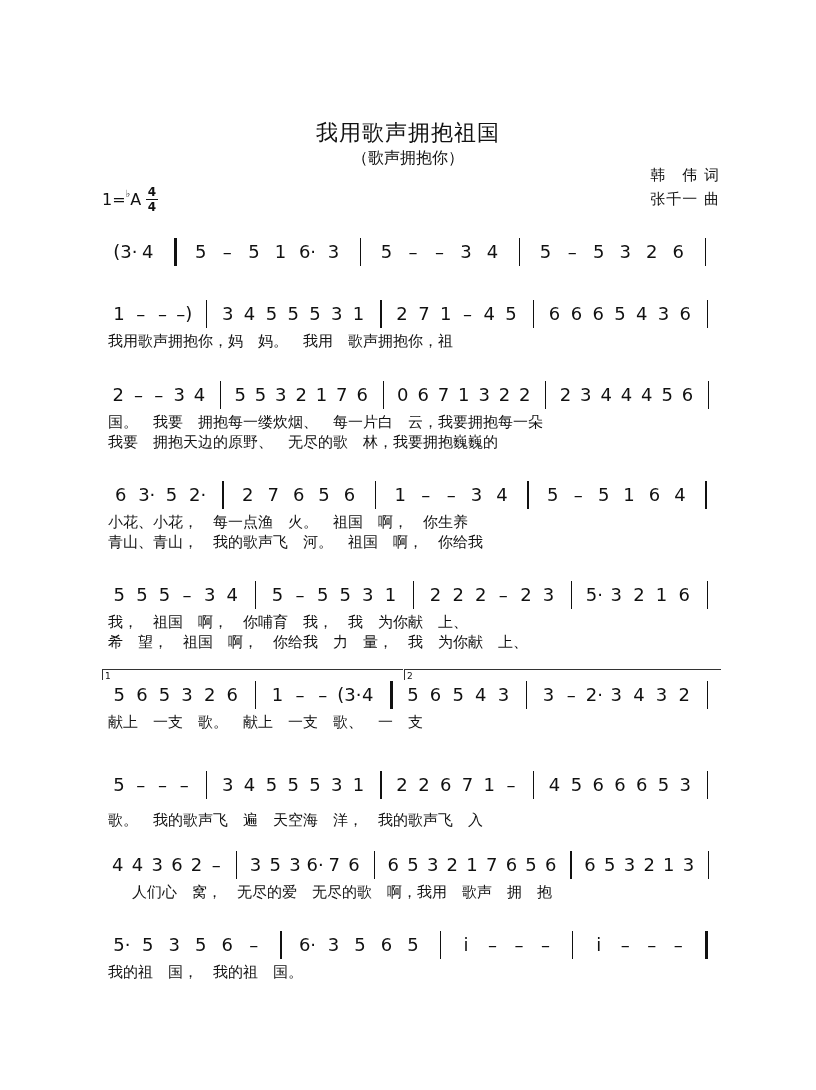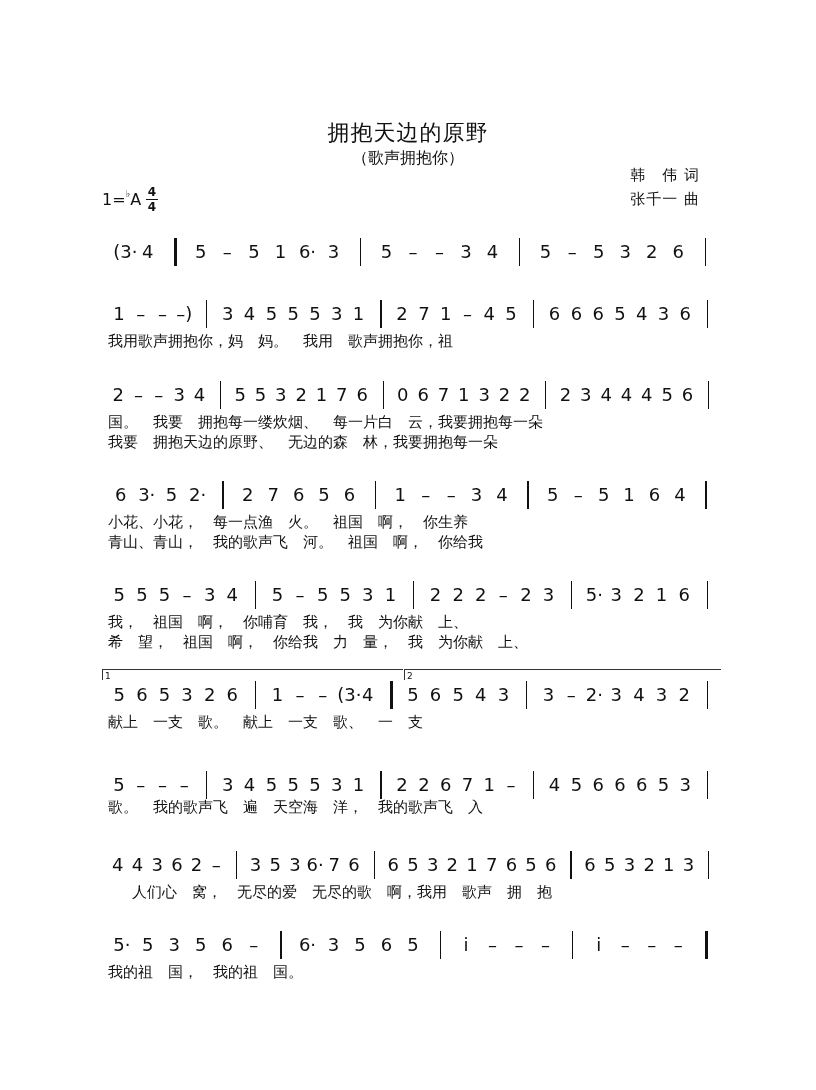--- a/index.html
+++ b/index.html
@@ -1,37 +1,37 @@
 <!DOCTYPE html>
 <html><head>
 <meta charset="utf-8">
 <style>
   html, body { margin:0; padding:0; background:#ffffff; }
   body { width:816px; height:1090px; position:relative; overflow:hidden;
          font-family:"DejaVu Sans", "Liberation Sans", sans-serif; color:#111; }
   .title { position:absolute; left:0; width:816px; top:118px; text-align:center; font-size:22px; letter-spacing:1px; }
   .subtitle { position:absolute; left:0; width:816px; top:148px; text-align:center; font-size:16px; }
-  .credit { position:absolute; right:116px; font-size:15px; letter-spacing:1px; }
+  .credit { position:absolute; right:96px; font-size:15px; letter-spacing:1px; }
   .key { position:absolute; left:102px; top:190px; font-size:16px; }
   .key sup { font-size:10px; position:relative; top:-2px; }
   .timesig { position:absolute; left:146px; top:186px; font-size:12px; font-weight:bold; text-align:center; line-height:12px; width:12px; }
   .timesig .bar { border-top:1px solid #111; margin:1px 0; }
 
   .line { position:absolute; left:108px; width:610px; }
   .staff { position:absolute; left:0; top:0; width:610px; height:28px; }
   .tok { position:absolute; top:0; font-size:18px; line-height:24px; text-align:center; width:16px; }
   .bar { position:absolute; top:-2px; width:1.3px; height:28px; background:#111; }
   .bar.thick { width:3px; }
   .lyr { position:absolute; font-size:15px; letter-spacing:0; white-space:nowrap; }
   .volta { position:absolute; height:10px; border-top:1px solid #333; border-left:1px solid #333; font-size:9px; line-height:12px; padding-left:2px; }
 </style>
 </head>
 <body>
 
-<div class="title">拥抱天边的原野</div>
+<div class="title">我用歌声拥抱祖国</div>
 <div class="subtitle">（歌声拥抱你）</div>
 <div class="credit" style="top:166px;">韩　伟 词</div>
 <div class="credit" style="top:190px;">张千一 曲</div>
 <div class="key">
   <span>1=</span><sup>♭</sup><span>A</span>
 </div>
 <div class="timesig">
   <div>4</div>
   <div class="bar" style="position:static;width:auto;height:0;background:none;"></div>
   <div>4</div>
@@ -125,21 +125,21 @@
         <span class="tok" style="left: 449.5px;">2</span>
         <span class="tok" style="left: 469.833px;">3</span>
         <span class="tok" style="left: 490.167px;">4</span>
         <span class="tok" style="left: 510.5px;">4</span>
         <span class="tok" style="left: 530.833px;">4</span>
         <span class="tok" style="left: 551.167px;">5</span>
         <span class="tok" style="left: 571.5px;">6</span>
         <div class="bar" style="left: 599.833px;"></div>
       </div>
       <div class="lyr" style="left: 0px; top: 30px;">国。　我要　拥抱每一缕炊烟、　每一片白　云，我要拥抱每一朵</div>
-      <div class="lyr" style="left: 0px; top: 50px;">我要　拥抱天边的原野、　无边的森　林，我要拥抱每一朵</div>
+      <div class="lyr" style="left: 0px; top: 50px;">我要　拥抱天边的原野、　无尽的歌　林，我要拥抱巍巍的</div>
     </div>
     <div class="line" style="top: 483px;">
       <div class="staff">
         <span class="tok" style="left: 4.70833px;">6</span>
         <span class="tok" style="left: 30.125px;">3·</span>
         <span class="tok" style="left: 55.5417px;">5</span>
         <span class="tok" style="left: 80.9583px;">2·</span>
         <div class="bar" style="left: 114.375px;"></div>
         <span class="tok" style="left: 131.792px;">2</span>
         <span class="tok" style="left: 157.208px;">7</span>
@@ -255,21 +255,21 @@
         <div class="bar" style="left: 424.821px;"></div>
         <span class="tok" style="left: 438.607px;">4</span>
         <span class="tok" style="left: 460.393px;">5</span>
         <span class="tok" style="left: 482.179px;">6</span>
         <span class="tok" style="left: 503.964px;">6</span>
         <span class="tok" style="left: 525.75px;">6</span>
         <span class="tok" style="left: 547.536px;">5</span>
         <span class="tok" style="left: 569.321px;">3</span>
         <div class="bar" style="left: 599.107px;"></div>
       </div>
-      <div class="lyr" style="left: 0px; top: 25px;">歌。　我的歌声飞　遍　天空海　洋，　我的歌声飞　入</div>
+      <div class="lyr" style="left: 0px; top: 38px;">歌。　我的歌声飞　遍　天空海　洋，　我的歌声飞　入</div>
     </div>
     <div class="line" style="top: 853px;">
       <div class="staff">
         <span class="tok" style="left: 1.83871px;">4</span>
         <span class="tok" style="left: 21.5161px;">4</span>
         <span class="tok" style="left: 41.1935px;">3</span>
         <span class="tok" style="left: 60.871px;">6</span>
         <span class="tok" style="left: 80.5484px;">2</span>
         <span class="tok" style="left: 100.226px;">–</span>
         <div class="bar" style="left: 127.903px;"></div>

